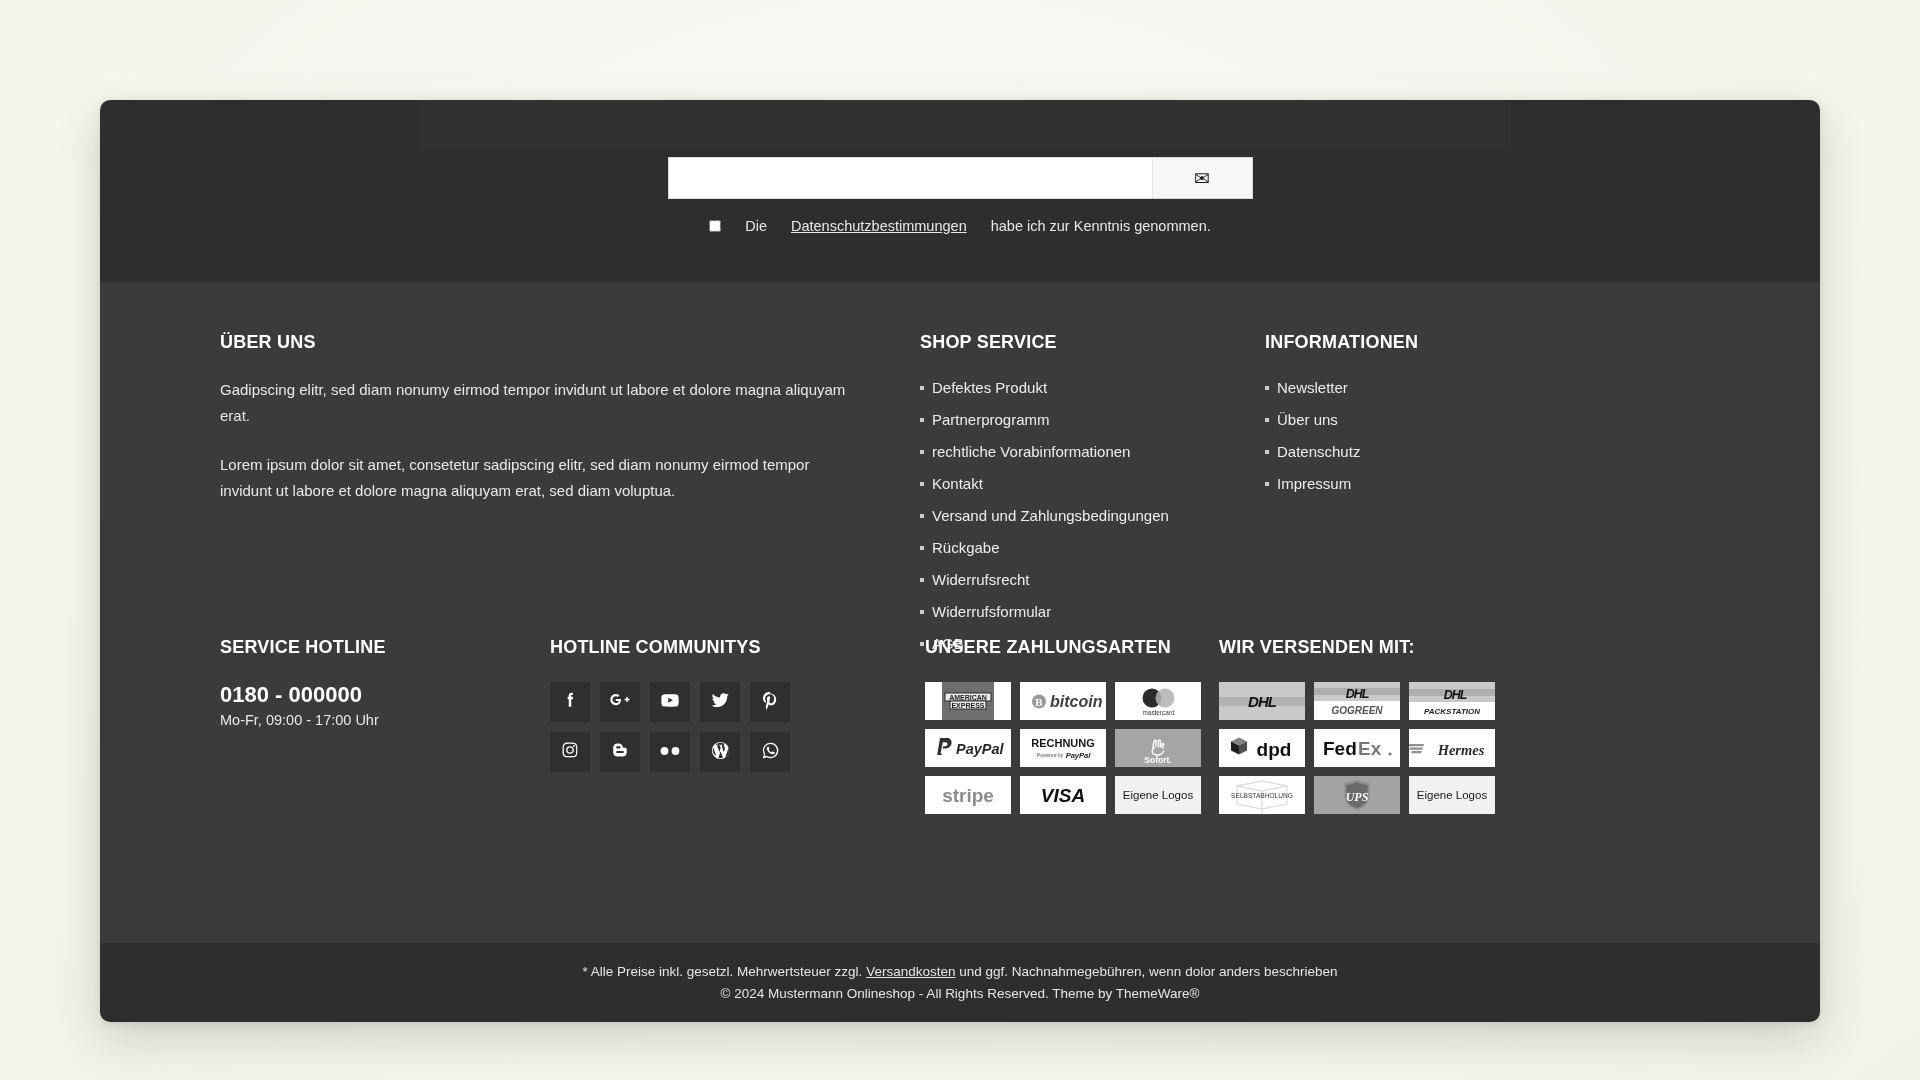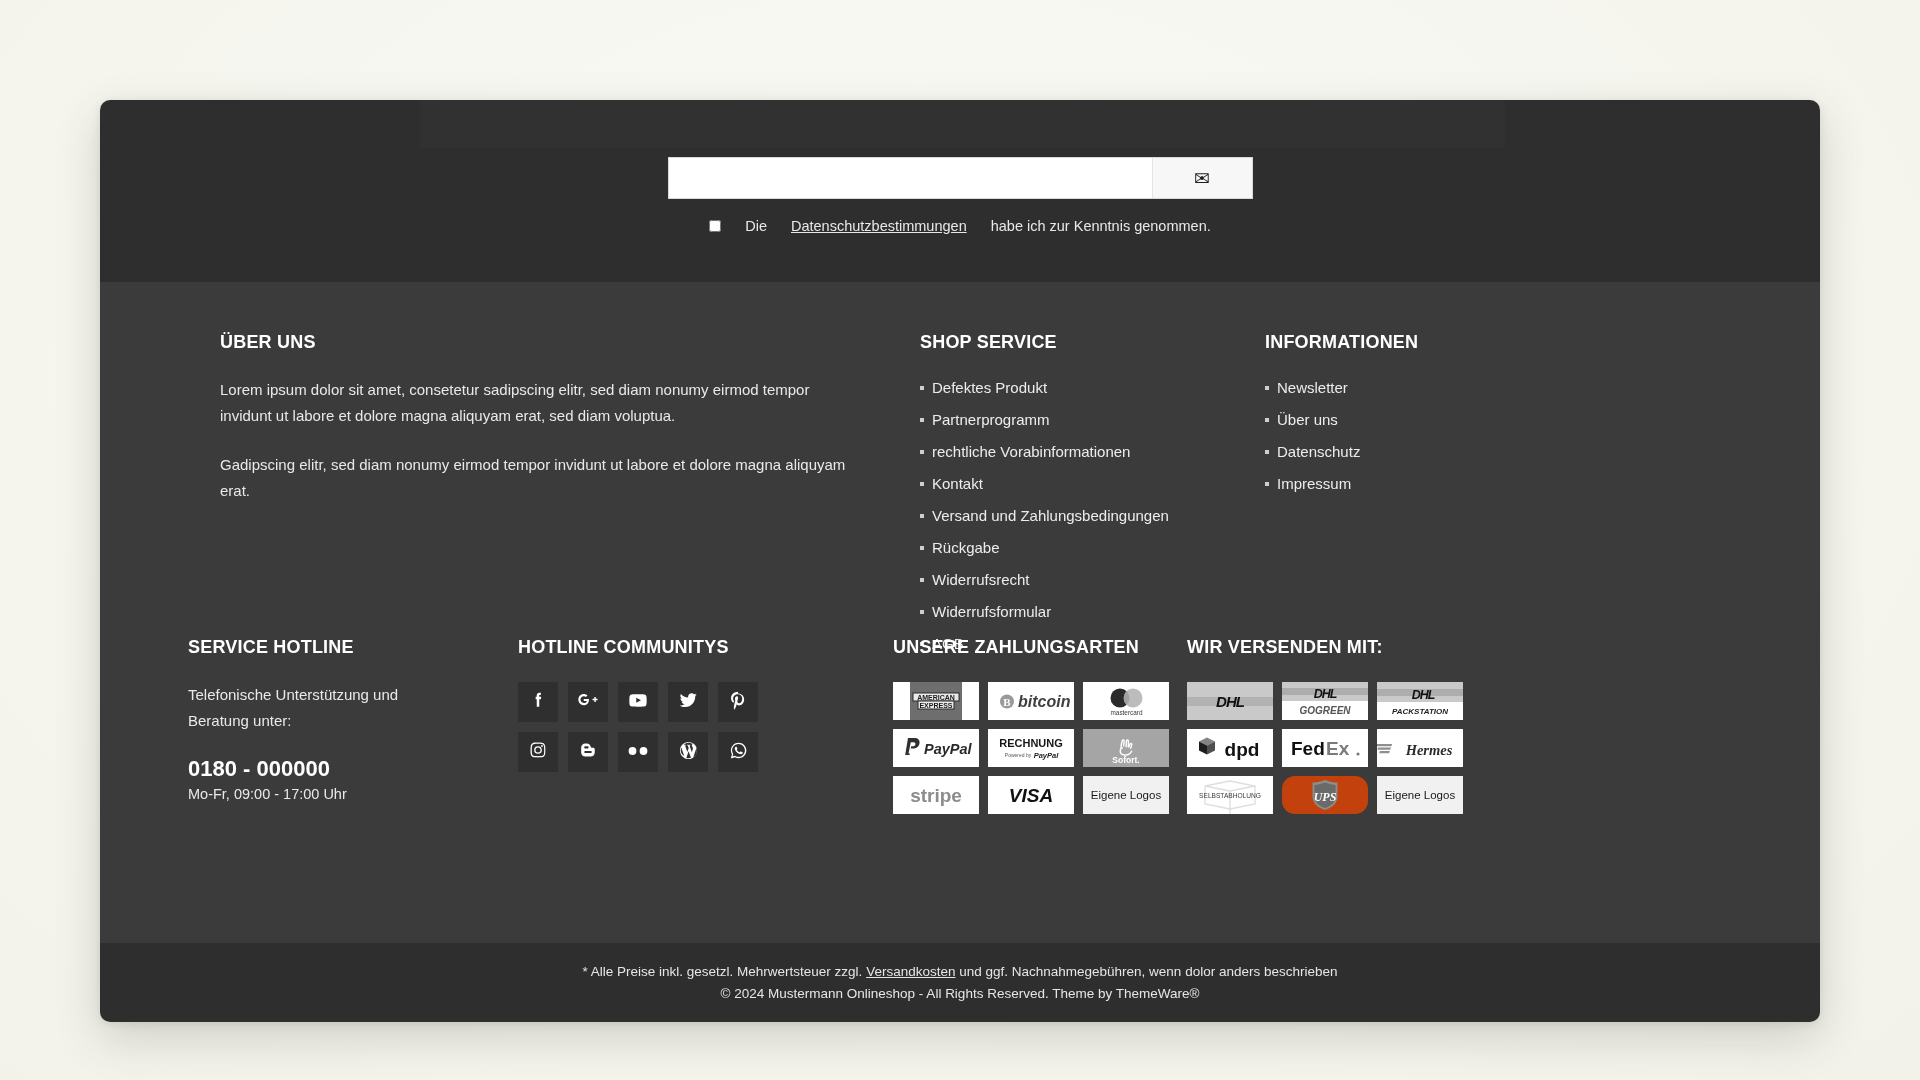--- a/index.html
+++ b/index.html
@@ -132,21 +132,21 @@
     left: 0; top: 9px;
     width: 4px; height: 4px;
     background: #cfcfcf;
   }
 
   
   .cols-bottom {
     position: absolute;
     left: 0; right: 0; top: 355px;
     display: flex;
-    padding: 0 88px;
+    padding: 0 120px;
   }
   .cb { }
   .cb-hotline    { width: 330px; }
   .cb-community  { width: 375px; }
   .cb-payment    { width: 294px; }
   .cb-shipping   { width: 340px; }
 
   .hotline-text {
     font-size: 15px;
     line-height: 1.72;
@@ -188,21 +188,21 @@
   .logo-tile {
     width: 86px; height: 38px;
     background: #ffffff;
     display: flex; align-items: center; justify-content: center;
     overflow: hidden;
     position: relative;
   }
   .logo-tile svg { display: block; }
   .logo-tile.gray  { background: #c9c9c9; }
   .logo-tile.mid   { background: #a5a5a5; }
-  .logo-tile.dark  { background: #c2410c; border-radius: 13px; }
+  .logo-tile.dark  { background: #a3a3a3; }
   .logo-tile.light { background: #f1f1f1; }
   .logo-tile .own-label {
     font-size: 11.5px;
     color: #1a1a1a;
     font-weight: 500;
     text-align: center;
   }
 
   
   .footer-bar {
@@ -247,22 +247,22 @@
       <span>habe ich zur Kenntnis genommen.</span>
     </div>
   </section>
 
   <section class="footer-main">
 
     <div class="cols-top">
 
       <div class="col-about">
         <h3 class="col-title">ÜBER UNS</h3>
+        <p class="about-text">Gadipscing elitr, sed diam nonumy eirmod tempor invidunt ut labore et dolore magna aliquyam erat.</p>
         <p class="about-text">Lorem ipsum dolor sit amet, consetetur sadipscing elitr, sed diam nonumy eirmod tempor invidunt ut labore et dolore magna aliquyam erat, sed diam voluptua.</p>
-        <p class="about-text">Gadipscing elitr, sed diam nonumy eirmod tempor invidunt ut labore et dolore magna aliquyam erat.</p>
       </div>
 
       <div class="col-service">
         <h3 class="col-title">SHOP SERVICE</h3>
         <ul class="link-list" id="shop-service-list">
             <li>Defektes Produkt</li>
             <li>Partnerprogramm</li>
             <li>rechtliche Vorabinformationen</li>
             <li>Kontakt</li>
             <li>Versand und Zahlungsbedingungen</li>
@@ -282,21 +282,20 @@
             <li>Impressum</li>
           </ul>
       </div>
 
     </div>
 
     <div class="cols-bottom">
 
       <div class="cb cb-hotline">
         <h3 class="col-title">SERVICE HOTLINE</h3>
-        <p class="hotline-text">Telefonische Unterstützung und Beratung unter:</p>
         <div class="hotline-number">0180 - 000000</div>
         <div class="hotline-hours">Mo-Fr, 09:00 - 17:00 Uhr</div>
       </div>
 
       <div class="cb cb-community">
         <h3 class="col-title">HOTLINE COMMUNITYS</h3>
         <div class="social-grid" id="social-grid">
             <div class="social-btn">
               <span><svg width="20" height="20" viewBox="0 0 24 24">
                   <path d="M15.5 8.2h-2.2V6.8c0-.7.5-.9.8-.9h1.3V3.2h-1.9c-2.4 0-3 1.8-3 3v2h-1.3v2.8h1.3V20h3V11h2l.3-2.8z"></path>

